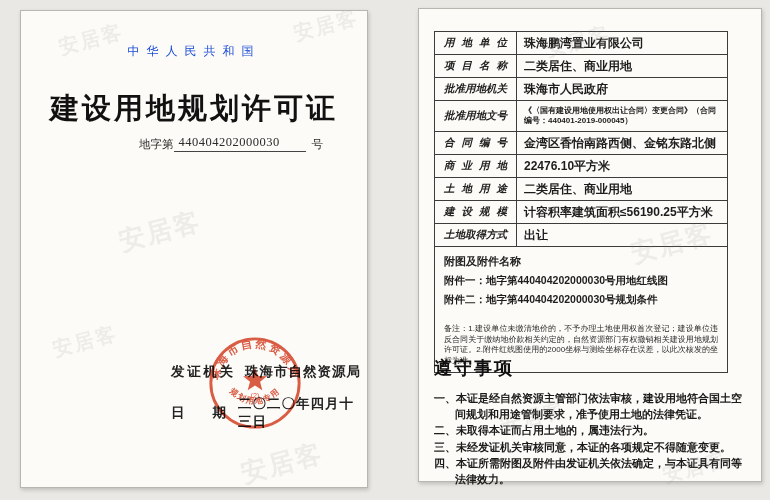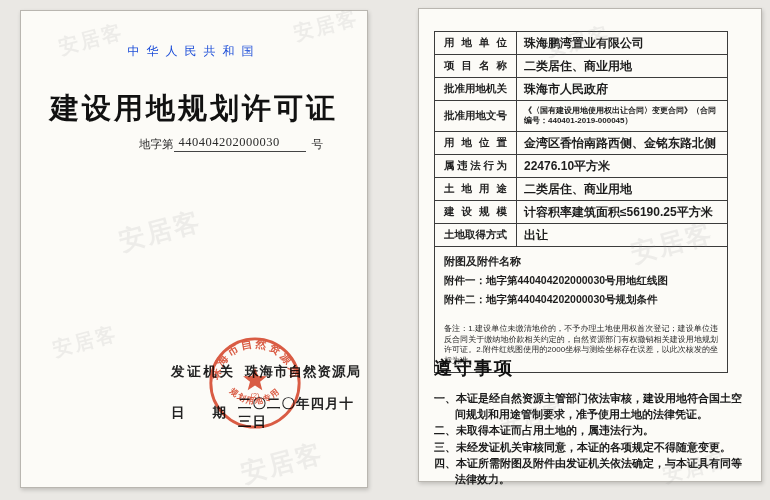--- a/index.html
+++ b/index.html
@@ -101,21 +101,21 @@
   .t-row.tall { height:31px; }
   .t-label {
     width:82px; flex:none;
     border-right:1px solid #3c3c3c;
     display:flex; align-items:center;
     padding:0 9px;
     font-size:10.5px; font-weight:bold; color:#222;
   }
   .t-label span {
     display:inline-block; width:100%;
-    text-align:justify; text-align-last:justify;
+    text-align:justify; text-align-last:justify;font-style:italic;
   }
   .t-value {
     flex:1; display:flex; align-items:center;
     padding:0 7px;
     font-size:12px; font-weight:bold; color:#1d1d1d;
   }
   .t-value.small { font-size:8px; line-height:10px; font-weight:bold; }
 
   .attach { padding:7px 9px 6px 9px; }
   .attach-heading { font-size:11px; font-weight:bold; color:#222; }
@@ -214,27 +214,27 @@
       <div class="t-value">珠海市人民政府</div>
     </div>
     <div class="t-row tall">
       <div class="t-label">
           <span>批准用地文号</span>
         </div>
       <div class="t-value small">《〈国有建设用地使用权出让合同〉变更合同》（合同编号：440401-2019-000045）</div>
     </div>
     <div class="t-row">
       <div class="t-label">
-          <span>用地位置</span>
+          <span>合同编号</span>
         </div>
       <div class="t-value">金湾区香怡南路西侧、金铭东路北侧</div>
     </div>
     <div class="t-row">
       <div class="t-label">
-          <span>属违法行为</span>
+          <span>商业用地</span>
         </div>
       <div class="t-value">22476.10平方米</div>
     </div>
     <div class="t-row">
       <div class="t-label">
           <span>土地用途</span>
         </div>
       <div class="t-value">二类居住、商业用地</div>
     </div>
     <div class="t-row">

